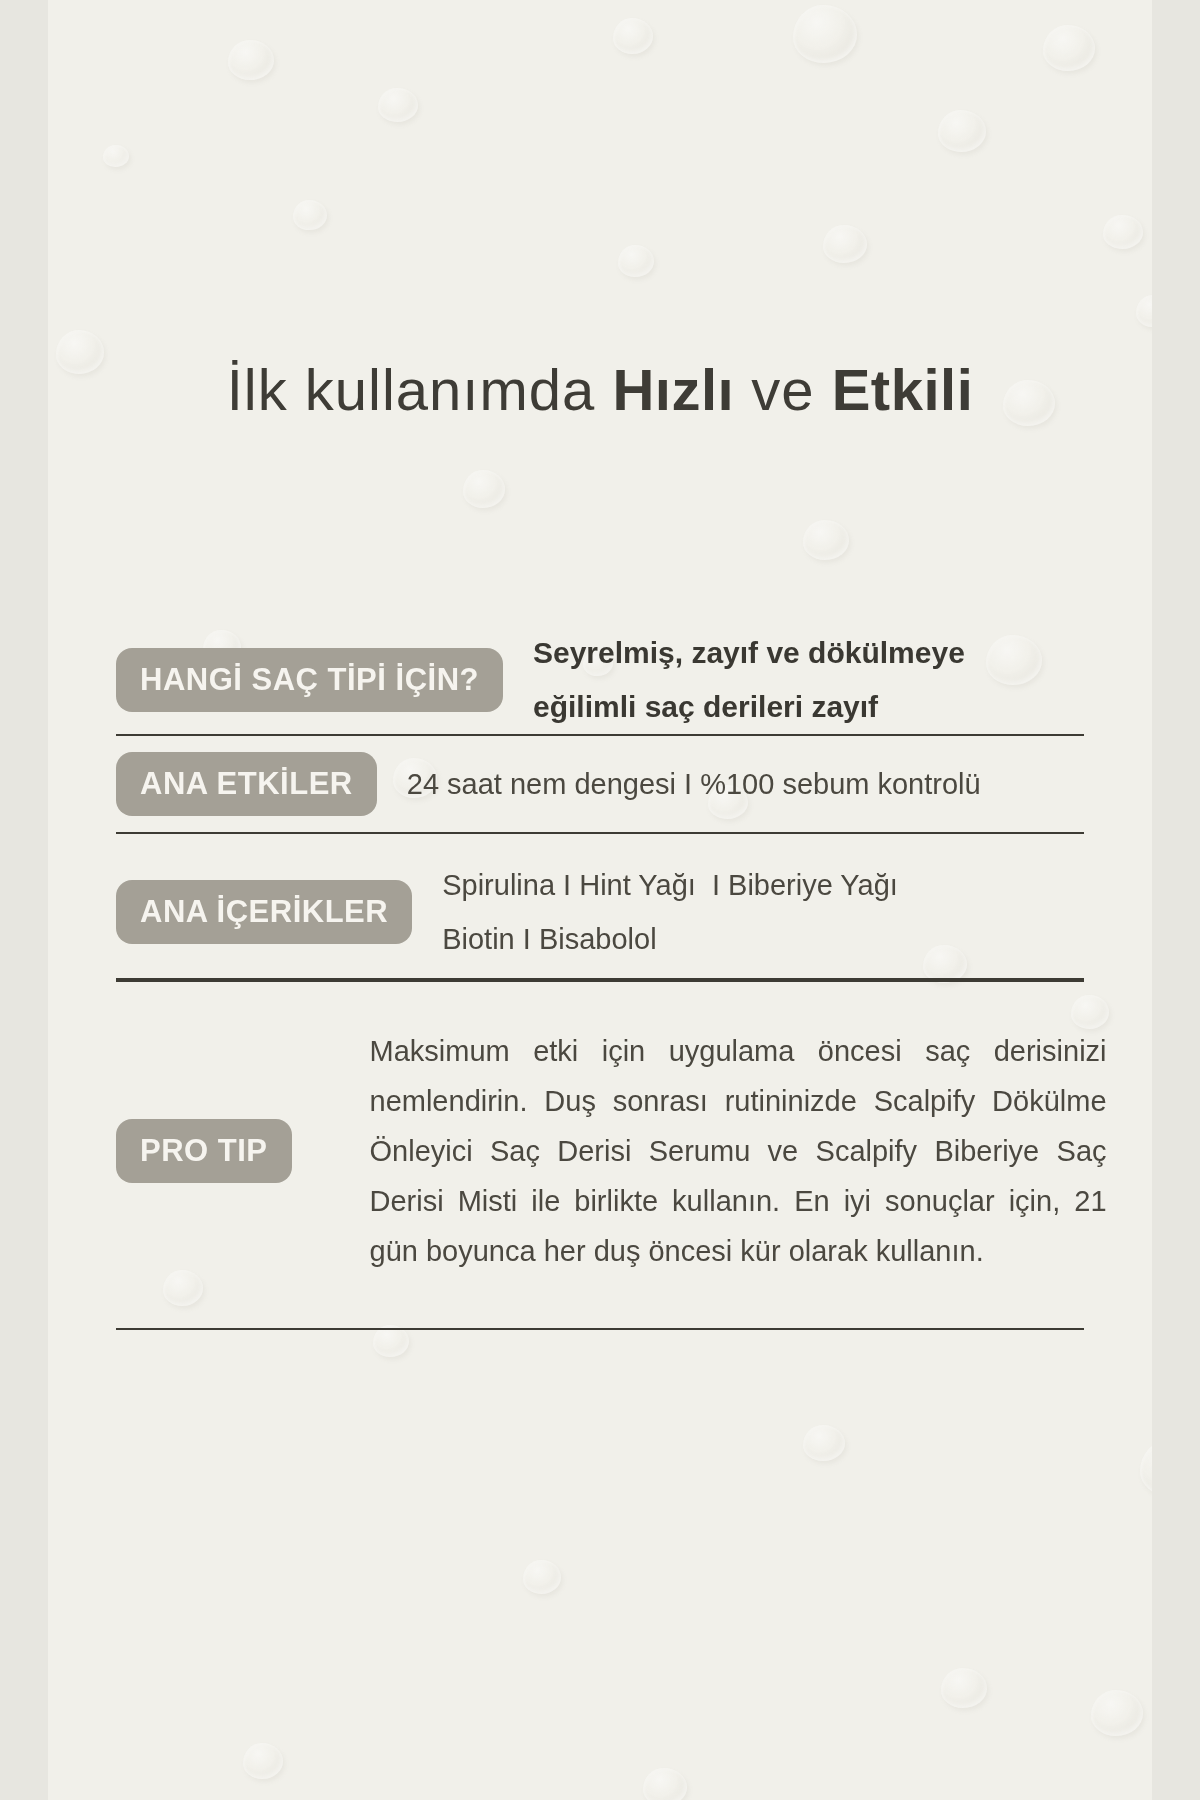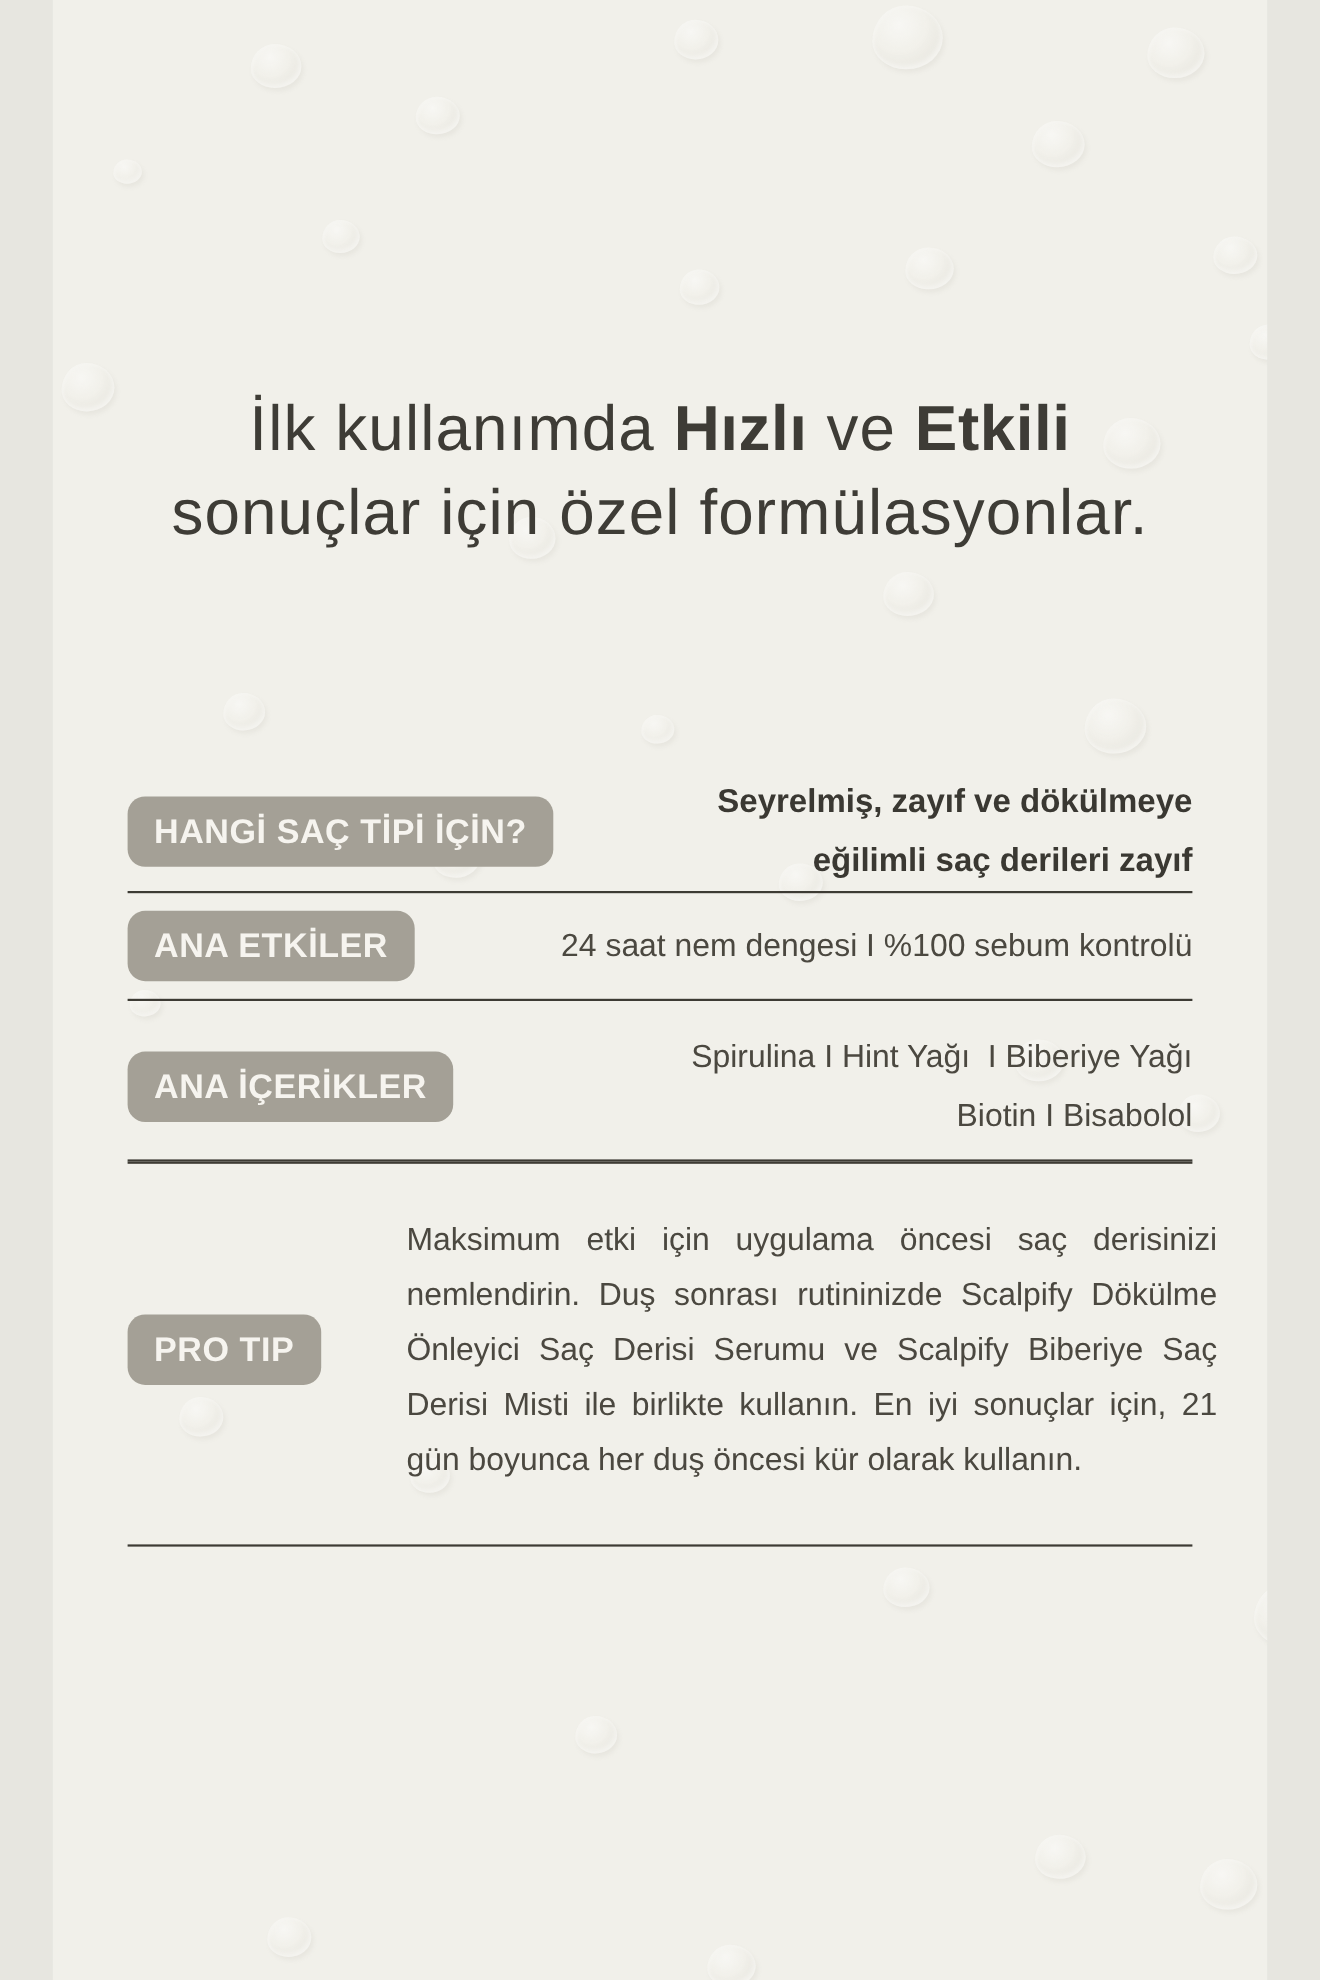--- a/index.html
+++ b/index.html
@@ -60,21 +60,20 @@
     font-weight: 700;
     font-size: 31px;
     line-height: 36px;
     letter-spacing: 0.5px;
     padding: 14px 24px;
     border-radius: 16px;
     white-space: nowrap;
   }
   .sec-text {
     flex: 1 1 auto;
-    text-align: right;
     font-size: 29px;
     line-height: 54px;
     color: var(--body-ink, #4b4840);
   }
   .sec-text .line { white-space: pre-wrap; }
   .sec-text.bold {
     font-weight: 700;
     color: #3a3832;
     font-size: 30px;
   }
@@ -141,21 +140,20 @@
       <div class="drop" style="left: 1043px; top: 1690px; width: 52px; height: 46px;"></div>
       <div class="drop" style="left: 195px; top: 1743px; width: 40px; height: 36px;"></div>
       <div class="drop" style="left: 595px; top: 1768px; width: 44px; height: 38px;"></div>
       <div class="drop" style="left: 1150px; top: 1000px; width: 30px; height: 26px;"></div>
     </div>
 
   <div class="content">
 
     <h1 class="title">
       <span class="title-line"><span>İlk kullanımda</span> <b>Hızlı</b> <span>ve</span> <b>Etkili</b></span><br>
-      <span class="title-line">sonuçlar için özel formülasyonlar.</span>
     </h1>
 
     <div class="section sec1">
       <div class="badge">HANGİ SAÇ TİPİ İÇİN?</div>
       <div class="sec-text bold">
         <div class="line">Seyrelmiş, zayıf ve dökülmeye</div>
         <div class="line">eğilimli saç derileri zayıf</div>
       </div>
     </div>
     <hr class="rule">

